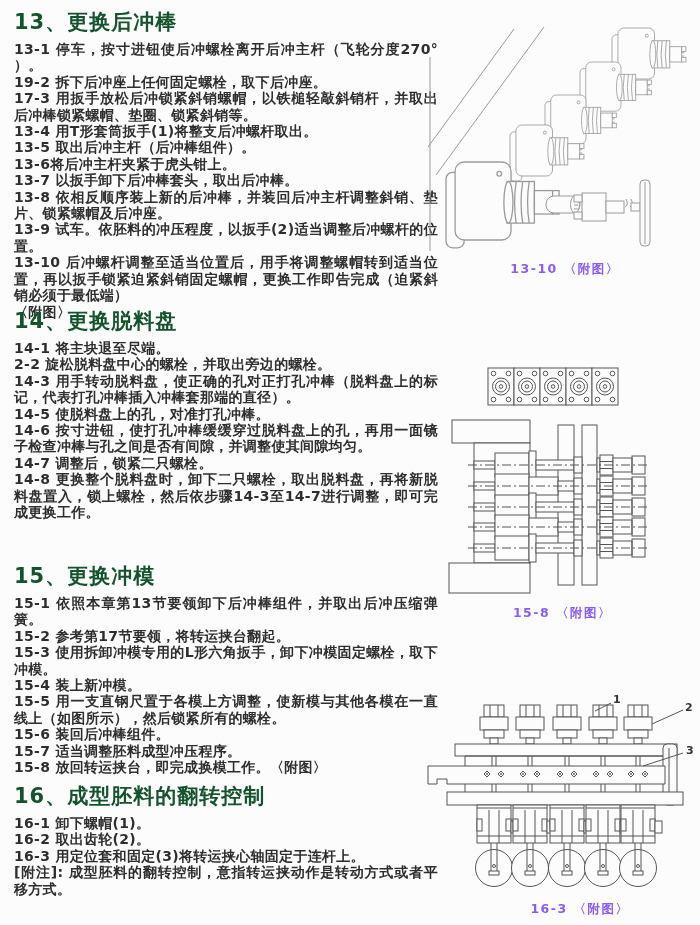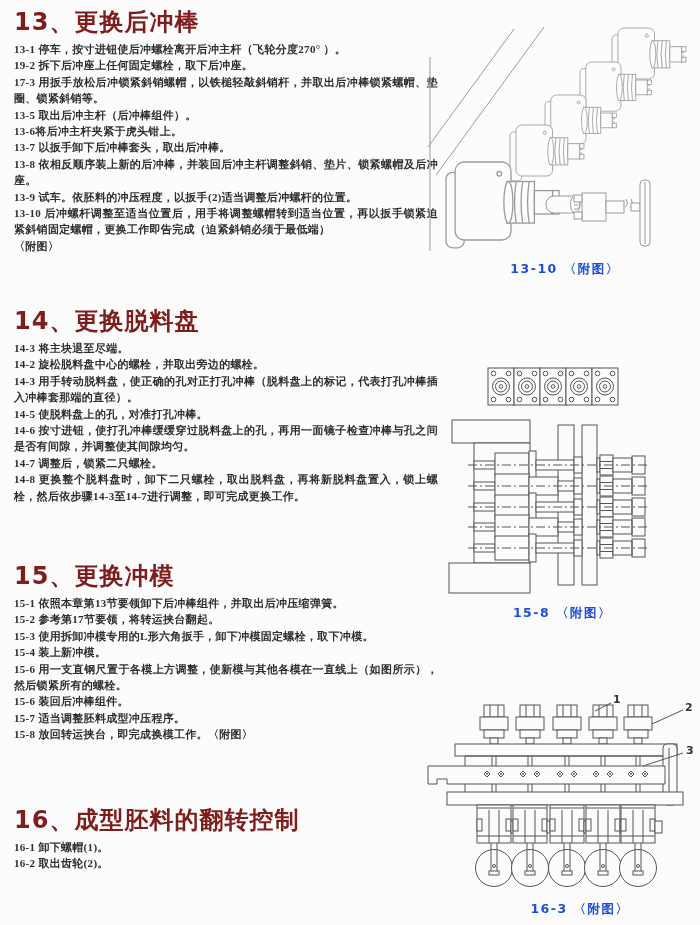--- a/index.html
+++ b/index.html
@@ -3,31 +3,31 @@
 <meta charset="utf-8">
 <style>
   html,body{margin:0;padding:0;}
   body{
     width:700px;height:925px;position:relative;background:#fcfcfc;
     font-family:"DejaVu Sans",sans-serif;color:#2e2e2e;overflow:hidden;
   }
   .page{position:absolute;inset:0;}
   .sec{position:absolute;left:14px;width:424px;}
   .sec h2{
-    font-size:24px;font-weight:700;color:#7f1d1d;margin:0 0 7px 0;
+    font-size:21px;font-weight:700;color:#14532d;margin:0 0 7px 0;
     letter-spacing:1px;line-height:24px;
   }
   .sec p{
-    margin:0;font-size:11px;line-height:16.4px;font-weight:600;
-    letter-spacing:0.3px;text-align:justify;font-family:Liberation Serif, serif;
+    margin:0;font-size:14px;line-height:16.4px;font-weight:600;
+    letter-spacing:0.3px;text-align:justify;
   }
   .fig{position:absolute;}
   .fig svg{display:block;}
   .figcap{
-    position:absolute;font-size:12.5px;font-weight:600;color:#1d4ed8;
+    position:absolute;font-size:12.5px;font-weight:600;color:#8b5cf6;
     letter-spacing:1.5px;text-align:center;
   }
   
   .ln13 *{stroke:#9a9a9a;fill:none;stroke-width:1;}
   .ln13 .f{fill:#fcfcfc;}
   .ln15 *{stroke:#555;fill:none;stroke-width:1;}
   .ln15 .f{fill:#fcfcfc;}
   .ln16 *{stroke:#555;fill:none;stroke-width:1;}
   .ln16 .f{fill:#fcfcfc;}
   text.plbl{fill:#333;stroke:none !important;font:600 11px "DejaVu Sans",sans-serif;}
@@ -35,56 +35,59 @@
 </head>
 <body>
 
 <div class="page">
 
   <section class="sec" style="top:10px">
     <h2>13、更换后冲棒</h2>
     <p>13-1 停车，按寸进钮使后冲螺栓离开后冲主杆（飞轮分度270°  ）。</p>
     <p>19-2 拆下后冲座上任何固定螺栓，取下后冲座。</p>
     <p>17-3 用扳手放松后冲锁紧斜销螺帽，以铁槌轻敲斜销杆，并取出后冲棒锁紧螺帽、垫圈、锁紧斜销等。</p>
+    <p>13-4 用T形套筒扳手(1)将整支后冲螺杆取出。</p>
     <p>13-5 取出后冲主杆（后冲棒组件）。</p>
     <p>13-6将后冲主杆夹紧于虎头钳上。</p>
     <p>13-7 以扳手卸下后冲棒套头，取出后冲棒。</p>
     <p>13-8 依相反顺序装上新的后冲棒，并装回后冲主杆调整斜销、垫片、锁紧螺帽及后冲座。</p>
     <p>13-9 试车。依胚料的冲压程度，以扳手(2)适当调整后冲螺杆的位置。</p>
     <p>13-10 后冲螺杆调整至适当位置后，用手将调整螺帽转到适当位置，再以扳手锁紧迫紧斜销固定螺帽，更换工作即告完成（迫紧斜销必须于最低端）</p>
     <p>〈附图〉</p>
   </section>
 
   <section class="sec" style="top:309px">
     <h2>14、更换脱料盘</h2>
-    <p>14-3 将主块退至尽端。</p>
-    <p>14-2 旋松脱料盘中心的螺栓，并取出旁边的螺栓。</p>
+    <p>14-1 将主块退至尽端。</p>
+    <p>2-2 旋松脱料盘中心的螺栓，并取出旁边的螺栓。</p>
     <p>14-3 用手转动脱料盘，使正确的孔对正打孔冲棒（脱料盘上的标记，代表打孔冲棒插入冲棒套那端的直径）。</p>
     <p>14-5 使脱料盘上的孔，对准打孔冲棒。</p>
     <p>14-6 按寸进钮，使打孔冲棒缓缓穿过脱料盘上的孔，再用一面镜子检查冲棒与孔之间是否有间隙，并调整使其间隙均匀。</p>
     <p>14-7 调整后，锁紧二只螺栓。</p>
     <p>14-8 更换整个脱料盘时，卸下二只螺栓，取出脱料盘，再将新脱料盘置入，锁上螺栓，然后依步骤14-3至14-7进行调整，即可完成更换工作。</p>
   </section>
 
   <section class="sec" style="top:564px">
     <h2>15、更换冲模</h2>
     <p>15-1 依照本章第13节要领卸下后冲棒组件，并取出后冲压缩弹簧。</p>
     <p>15-2 参考第17节要领，将转运挟台翻起。</p>
     <p>15-3 使用拆卸冲模专用的L形六角扳手，卸下冲模固定螺栓，取下冲模。</p>
     <p>15-4 装上新冲模。</p>
-    <p>15-6 用一支直钢尺置于各模上方调整，使新模与其他各模在一直线上（如图所示），然后锁紧所有的螺栓。</p>
+    <p>15-5 用一支直钢尺置于各模上方调整，使新模与其他各模在一直线上（如图所示），然后锁紧所有的螺栓。</p>
     <p>15-6 装回后冲棒组件。</p>
     <p>15-7 适当调整胚料成型冲压程序。</p>
     <p>15-8 放回转运挟台，即完成换模工作。〈附图〉</p>
   </section>
 
-  <section class="sec" style="top:808px">
+  <section class="sec" style="top:784px">
     <h2>16、成型胚料的翻转控制</h2>
     <p>16-1 卸下螺帽(1)。</p>
     <p>16-2 取出齿轮(2)。</p>
+    <p>16-3 用定位套和固定(3)将转运挟心轴固定于连杆上。</p>
+    <p>[附注]: 成型胚料的翻转控制，意指转运挟动作是转动方式或者平移方式。</p>
   </section>
 
   <div class="fig" style="left:428px;top:25px">
     <svg width="272" height="238" viewBox="0 0 272 238" class="ln13">
       <defs>
         <g id="pu">
           <rect class="f" x="0" y="8" rx="5" width="14" height="58"></rect>
           <rect class="f" x="7" y="0" rx="7" width="43" height="60"></rect>
           <circle cx="41" cy="9" r="1.8"></circle>
           <rect class="f" x="47" y="15" width="21" height="32"></rect>

